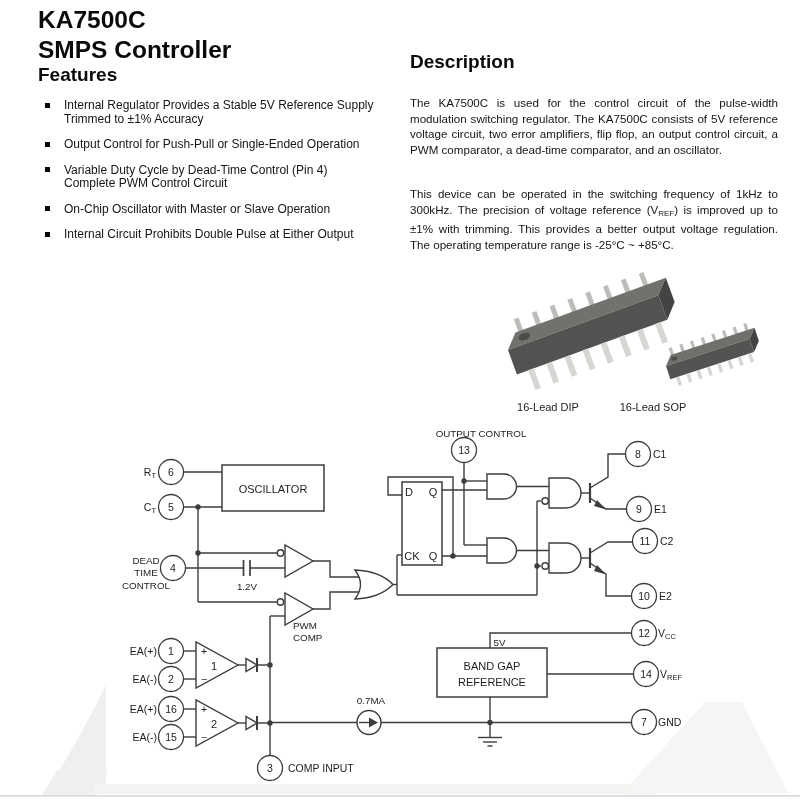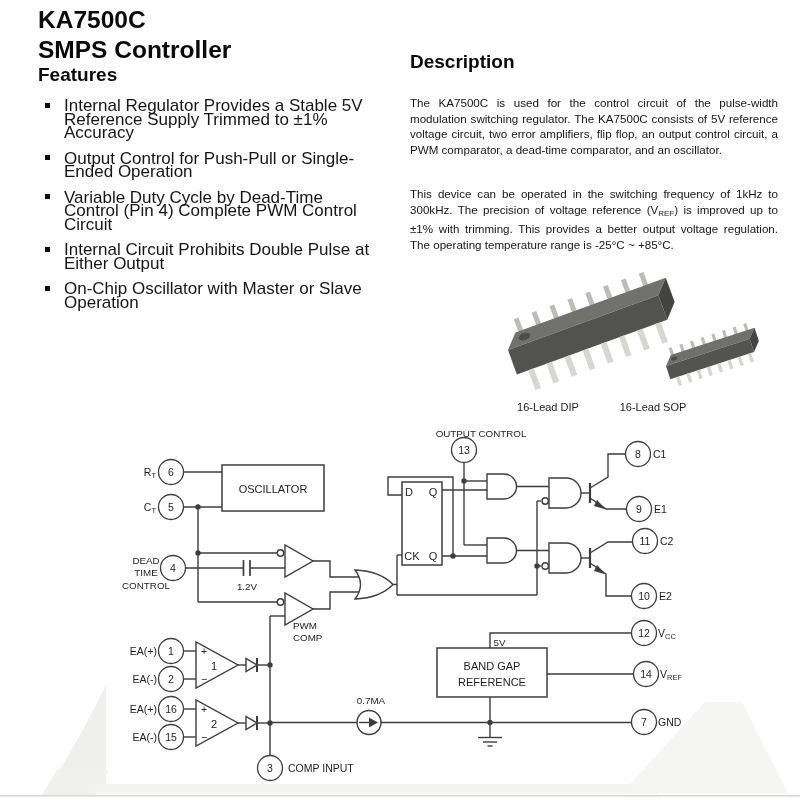--- a/index.html
+++ b/index.html
@@ -3,21 +3,21 @@
 <meta charset="utf-8">
 <style>
   html,body{margin:0;padding:0;background:#fff;}
   .page{position:relative;width:800px;height:800px;background:#ffffff;overflow:hidden;
         font-family:"Liberation Sans",sans-serif;color:#111;}
   .title{position:absolute;left:38px;top:5px;font-weight:bold;font-size:24.5px;line-height:30px;color:#0a0a0a;}
   .heading{position:absolute;font-weight:bold;font-size:19px;color:#0a0a0a;}
   #features-heading{left:38px;top:64px;}
   #description-heading{left:410px;top:51px;}
   .features{position:absolute;left:38px;top:99px;width:340px;}
-  .feature-item{position:relative;padding-left:26px;margin-bottom:12px;font-size:17px;line-height:13.5px;color:#151515;}
+  .feature-item{position:relative;padding-left:26px;margin-bottom:12px;font-size:12px;line-height:13.5px;color:#151515;}
   .feature-item::before{content:"";position:absolute;left:7px;top:3.5px;width:5px;height:5px;background:#0a0a0a;}
   .desc-para{position:absolute;left:410px;width:368px;font-size:11.6px;line-height:15.6px;text-align:justify;color:#151515;}
   #para1{top:95px;}
   #para2{top:186px;}
   .subsc{font-size:8px;vertical-align:-2px;}
   .pkg-label{position:absolute;top:401px;font-size:11px;color:#222;text-align:center;}
   #dip-label{left:503px;width:90px;}
   #sop-label{left:603px;width:100px;}
   .pkgsvg{position:absolute;left:470px;top:262px;}
   .sch{position:absolute;left:0px;top:415px;}
@@ -39,22 +39,22 @@
     <div>SMPS Controller</div>
   </div>
 
   <div class="heading" id="features-heading">Features</div>
   <div class="heading" id="description-heading">Description</div>
 
   <div class="features">
     <div class="feature-item">Internal Regulator Provides a Stable 5V Reference Supply Trimmed to ±1% Accuracy</div>
     <div class="feature-item">Output Control for Push-Pull or Single-Ended Operation</div>
     <div class="feature-item">Variable Duty Cycle by Dead-Time Control (Pin 4) Complete PWM Control Circuit</div>
+    <div class="feature-item">On-Chip Oscillator with Master or Slave Operation</div>
     <div class="feature-item">Internal Circuit Prohibits Double Pulse at Either Output</div>
-    <div class="feature-item">On-Chip Oscillator with Master or Slave Operation</div>
   </div>
 
   <div class="desc-para" id="para1">The KA7500C is used for the control circuit of the pulse-width modulation switching regulator. The KA7500C consists of 5V reference voltage circuit, two error amplifiers, flip flop, an output control circuit, a PWM comparator, a dead-time comparator, and an oscillator.</div>
   <div class="desc-para" id="para2"><span>This device can be operated in the switching frequency of 1kHz to 300kHz. The precision of voltage reference (V</span><span class="subsc">REF</span><span>) is improved up to ±1% with trimming. This provides a better output voltage regulation. The operating temperature range is -25°C ~ +85°C.</span></div>
 
   <svg class="pkgsvg" width="320" height="140" viewBox="0 0 320 140">
     <g transform="translate(38,88) rotate(-20)">
       <g fill="#bcbcb9">
         <rect x="16" y="-27" width="5" height="14"></rect>
           <rect x="35" y="-27" width="5" height="14"></rect>

